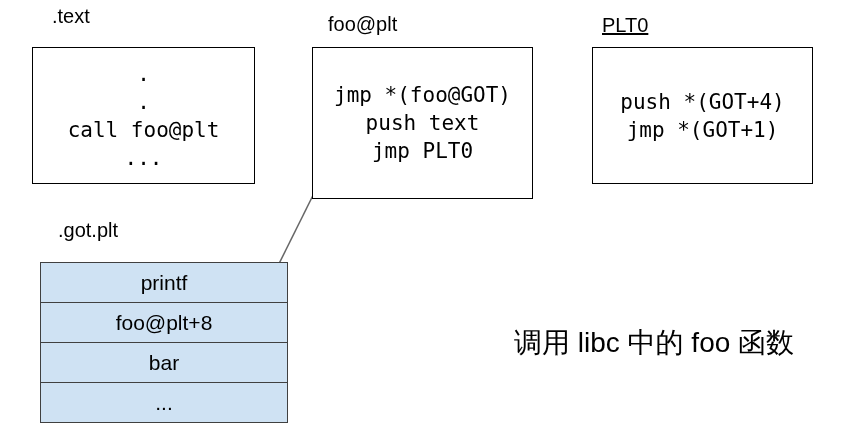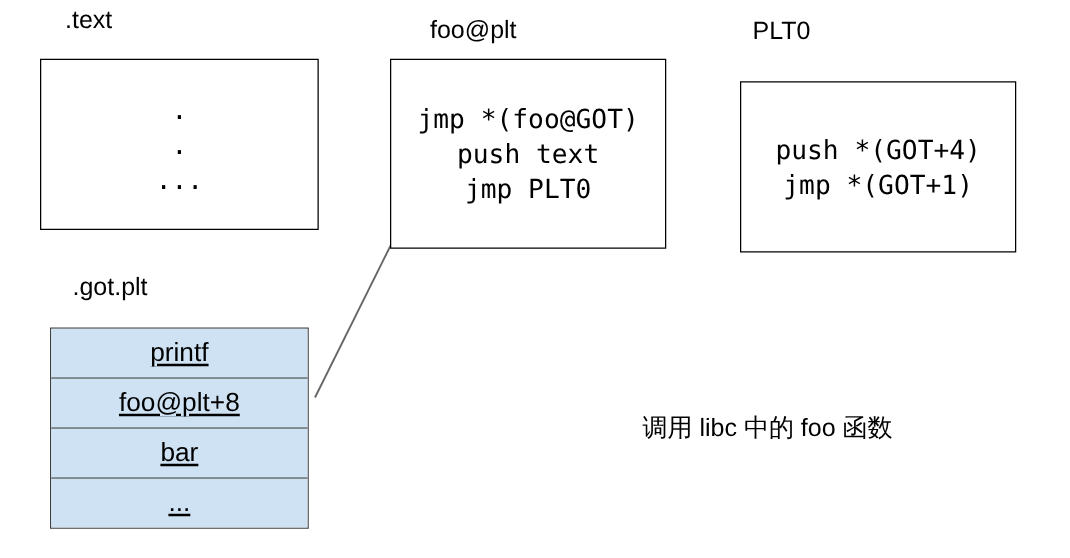--- a/index.html
+++ b/index.html
@@ -37,50 +37,49 @@
   .code-line {
     font-family: "DejaVu Sans Mono", "Liberation Mono", monospace;
     font-size: 21px;
     line-height: 28px;
     white-space: pre;
     text-align: center;
     color: #000000;
   }
   #box-text   { left: 32px;  top: 47px; width: 223px; height: 137px; }
   #box-fooplt { left: 312px; top: 47px; width: 221px; height: 152px; }
-  #box-plt0   { left: 592px; top: 65px; width: 221px; height: 137px; }
+  #box-plt0   { left: 592px; top: 47px; width: 221px; height: 137px; }
   #lbl-text   { left: 52px;  top: 4px; }
-  #lbl-fooplt { left: 344px; top: 12px; }
-  #lbl-plt0   { left: 602px; top: 13px; }
+  #lbl-fooplt { left: 328px; top: 12px; }
+  #lbl-plt0   { left: 602px; top: 13px; text-decoration: underline; }
   #lbl-gotplt { left: 58px;  top: 218px; }
   .got-table {
     position: absolute;
     left: 40px; top: 262px;
-    width: 207px; height: 161px;
+    width: 248px; height: 161px;
     box-sizing: border-box;
     border: 1.5px solid #404040;
     display: flex;
     flex-direction: column;
-    text-decoration: underline;
   }
   .got-row {
     flex: 1;
     background: #cfe2f3;
     border-bottom: 1.5px solid #404040;
     display: flex;
     align-items: center;
     justify-content: center;
     font-size: 21px;
     color: #000000;
   }
   .got-row:last-child { border-bottom: none; }
   .caption {
     position: absolute;
     left: 514px; top: 327px;
-    font-size: 20px;
+    font-size: 28px;
     line-height: 32px;
     white-space: nowrap;
     color: #000000;
     text-align: right;
   }
   .arrow-layer {
     position: absolute; left: 0; top: 0;
     width: 856px; height: 446px;
     pointer-events: none;
   }
@@ -100,20 +99,21 @@
   </svg>
 
   <div class="sec-label" id="lbl-text">.text</div>
   <div class="sec-label" id="lbl-fooplt">foo@plt</div>
   <div class="sec-label" id="lbl-plt0">PLT0</div>
   <div class="sec-label" id="lbl-gotplt">.got.plt</div>
 
   <div class="box" id="box-text">
     <div class="code-line">.</div>
     <div class="code-line">.</div>
+    <div class="code-line">call foo@plt</div>
     <div class="code-line">...</div>
   </div>
 
   <div class="box" id="box-fooplt">
     <div class="code-line">jmp *(foo@GOT)</div>
     <div class="code-line">push text</div>
     <div class="code-line">jmp PLT0</div>
   </div>
 
   <div class="box" id="box-plt0">

